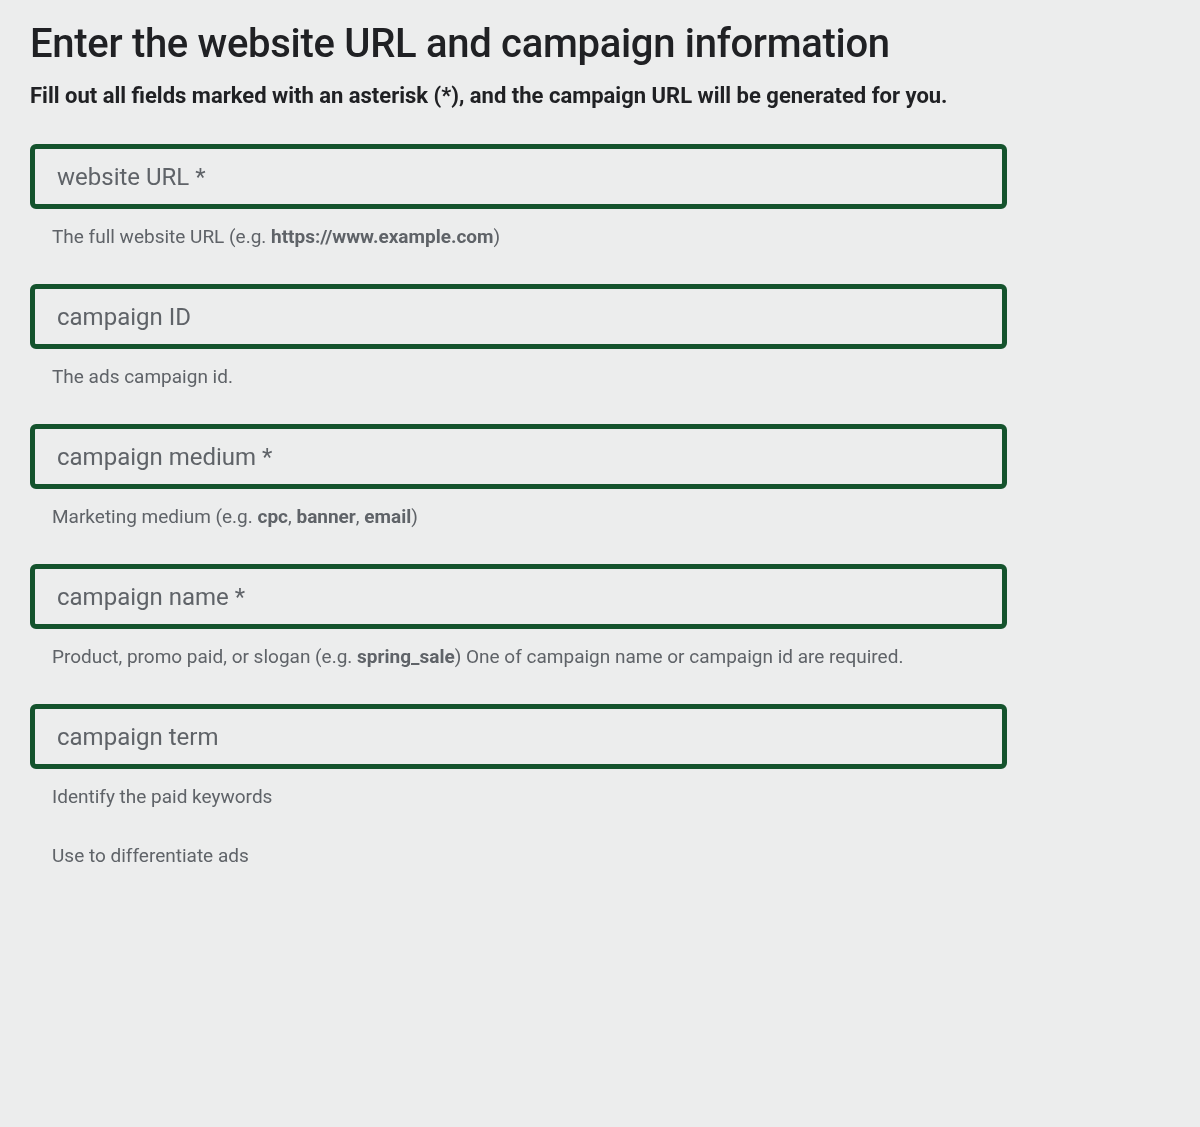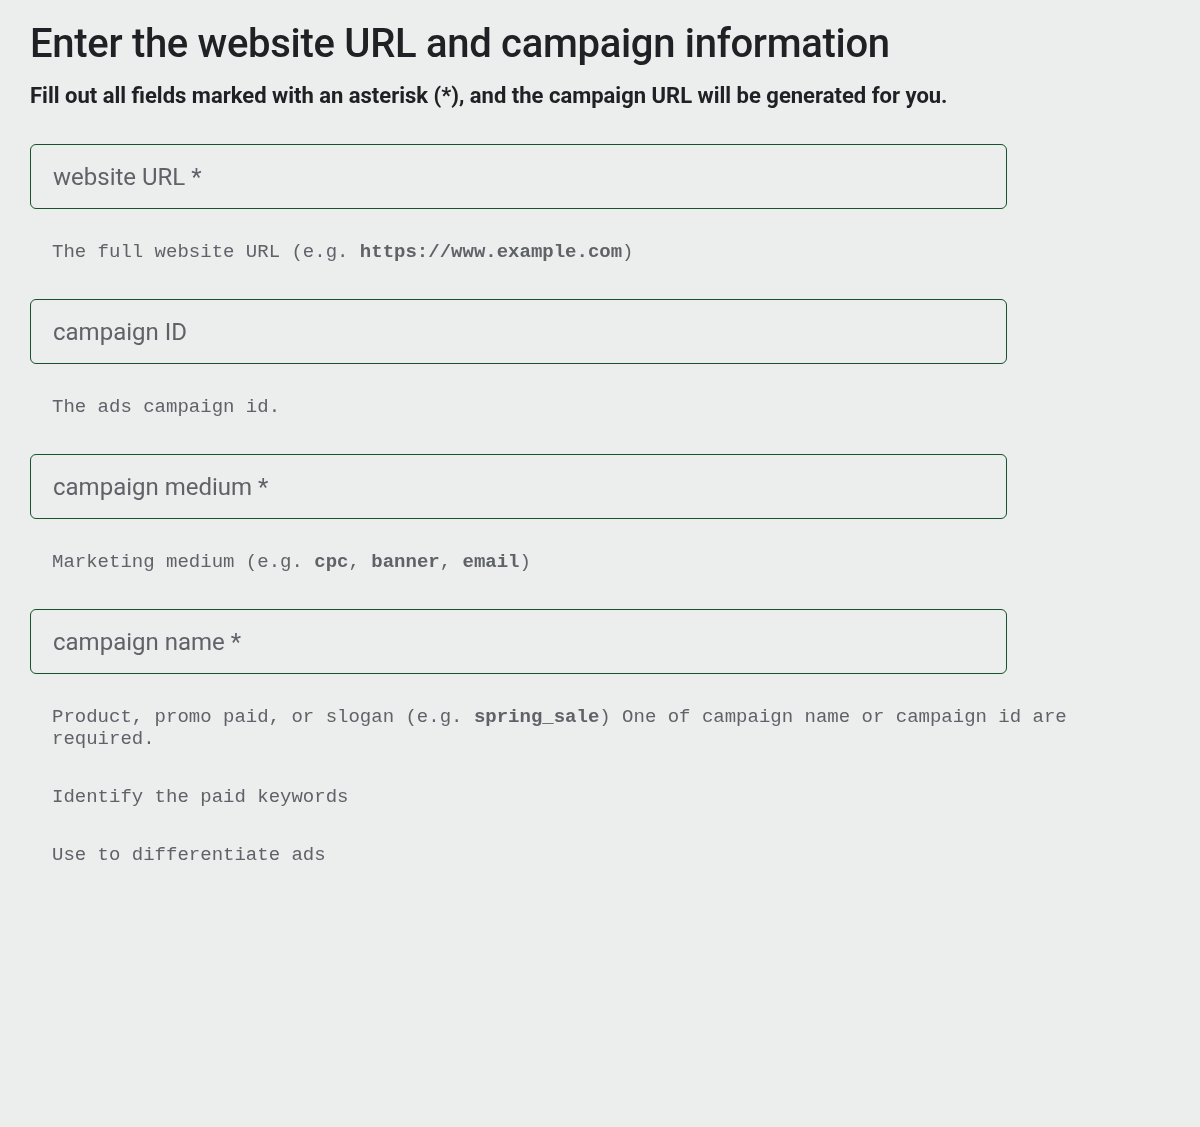--- a/index.html
+++ b/index.html
@@ -26,41 +26,40 @@
       color: #202124;
       margin-bottom: 36px;
       font-weight: 700;
     }
     .field-group {
       margin-bottom: 36px;
     }
     .field-input {
       width: 977px;
       height: 65px;
-      border: 1px solid #14532d;
+      border: 5px solid #14532d;
       border-radius: 6px;
       background: #eceded;
       padding: 0 22px;
       font-size: 24px;
       color: #5f6368;
       font-family: inherit;
       outline: none;
       display: block;
     }
     .field-input::placeholder {
       color: #5f6368;
       opacity: 1;
     }
     .helper {
       font-size: 19px;
       color: #5f6368;
-      margin-top: 32px;
+      margin-top: 16px;
       margin-left: 22px;
       font-weight: 400;
-      font-family: Liberation Mono, monospace;
     }
     .helper b {
       font-weight: 700;
       color: #5f6368;
     }
   </style>
 </head>
 <body>
 
 <h1 class="page-title">Enter the website URL and campaign information</h1>
@@ -89,18 +88,19 @@
 </div>
 
 <div class="field-group">
   <input class="field-input" type="text" placeholder="campaign name *" style="">
   <p class="helper">
     <span>Product, promo paid, or slogan (e.g. </span><b>spring_sale</b><span>) One of campaign name or campaign id are required.</span>
   </p>
 </div>
 
 <div class="field-group">
+  <input class="field-input" type="text" placeholder="campaign term" style="">
   <p class="helper">Identify the paid keywords</p>
 </div>
 
 <div class="field-group">
   <p class="helper">Use to differentiate ads</p>
 </div>
 
 </body></html>

